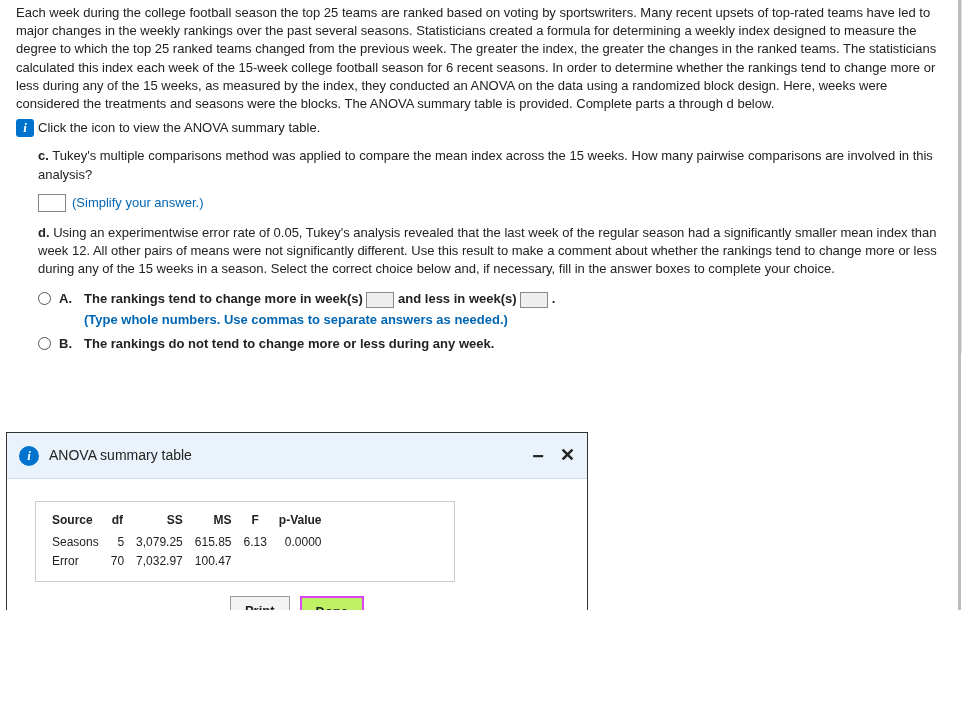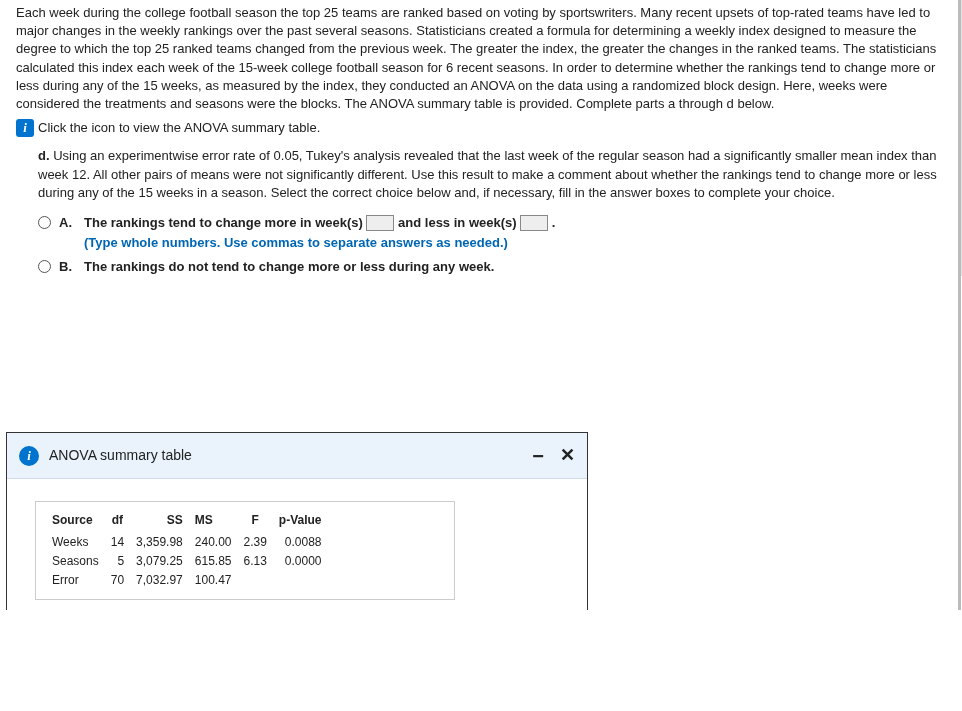--- a/index.html
+++ b/index.html
@@ -137,20 +137,28 @@
 
 <div class="page">
   <div class="main-content">
     <div class="intro">Each week during the college football season the top 25 teams are ranked based on voting by sportswriters. Many recent upsets of top-rated teams have led to major changes in the weekly rankings over the past several seasons. Statisticians created a formula for determining a weekly index designed to measure the degree to which the top 25 ranked teams changed from the previous week. The greater the index, the greater the changes in the ranked teams. The statisticians calculated this index each week of the 15-week college football season for 6 recent seasons. In order to determine whether the rankings tend to change more or less during any of the 15 weeks, as measured by the index, they conducted an ANOVA on the data using a randomized block design. Here, weeks were considered the treatments and seasons were the blocks. The ANOVA summary table is provided. Complete parts a through d below.</div>
 
     <div class="icon-link">
       <span class="info-icon">i</span>
       <span>Click the icon to view the ANOVA summary table.</span>
     </div>
 
+    <div class="indent part">
+      <b>c.</b>
+      <span>Tukey's multiple comparisons method was applied to compare the mean index across the 15 weeks. How many pairwise comparisons are involved in this analysis?</span>
+      <div class="answer-row">
+        <span class="text-input-small"></span>
+        <span class="helper">(Simplify your answer.)</span>
+      </div>
+    </div>
 
     <div class="indent part">
       <b>d.</b>
       <span>Using an experimentwise error rate of 0.05, Tukey's analysis revealed that the last week of the regular season had a significantly smaller mean index than week 12. All other pairs of means were not significantly different. Use this result to make a comment about whether the rankings tend to change more or less during any of the 15 weeks in a season. Select the correct choice below and, if necessary, fill in the answer boxes to complete your choice.</span>
     </div>
 
     <div class="choices">
       <div class="choice-row">
         <span class="radio"></span>
         <span class="choice-label">A.</span>
@@ -183,31 +191,23 @@
       </span>
     </div>
     <div class="popup-body">
       <div class="anova-table">
         <table>
           <tbody>
               <tr>
             <th>Source</th>
             <th style="text-align:center">df</th>
             <th style="text-align:right">SS</th>
-            <th style="text-align:left">MS</th>
+            <th style="text-align:right">MS</th>
             <th style="text-align:center">F</th>
             <th>p-Value</th>
-          </tr>
-          <tr>
-            <td>Weeks</td>
-            <td class="num">14</td>
-            <td class="num">3,359.98</td>
-            <td class="num">240.00</td>
-            <td class="num">2.39</td>
-            <td class="num">0.0088</td>
           </tr>
           <tr>
             <td>Seasons</td>
             <td class="num">5</td>
             <td class="num">3,079.25</td>
             <td class="num">615.85</td>
             <td class="num">6.13</td>
             <td class="num">0.0000</td>
           </tr>
           <tr>

